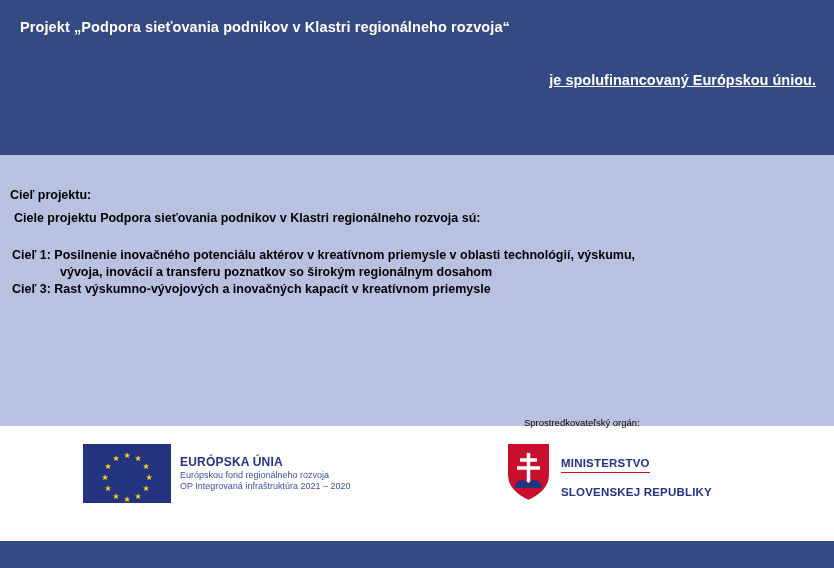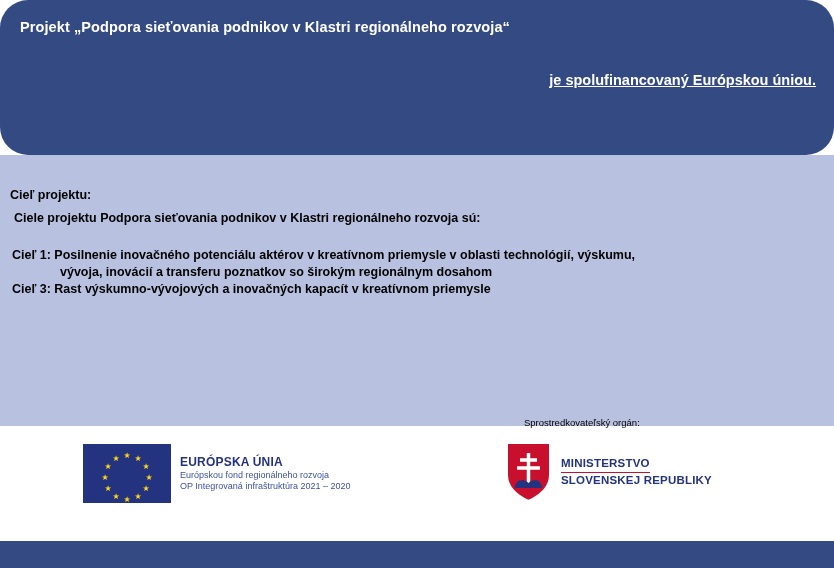--- a/index.html
+++ b/index.html
@@ -20,21 +20,20 @@
     background: #ffffff;
   }
   
   .header-band {
     position: absolute;
     left: 0;
     top: 0;
     width: 834px;
     height: 155px;
     background: #344a83;
-    border-radius: 28px;
   }
   .header-title {
     position: absolute;
     left: 20px;
     top: 19px;
     color: #ffffff;
     font-size: 14.5px;
     font-weight: bold;
     letter-spacing: 0.1px;
   }
@@ -151,20 +150,21 @@
   }
   .min-text {
     margin-left: 9px;
     line-height: 1.3;
   }
   .min-text div {
     color: #23337f;
     font-size: 11.5px;
     font-weight: bold;
     letter-spacing: 0.2px;
+    margin-top: 12px;
   }
   .min-text .underline {
     border-bottom: 1.5px solid #c8102e;
     display: inline-block;
     padding-bottom: 1px;
   }
   
   .footer-band {
     position: absolute;
     left: 0;

